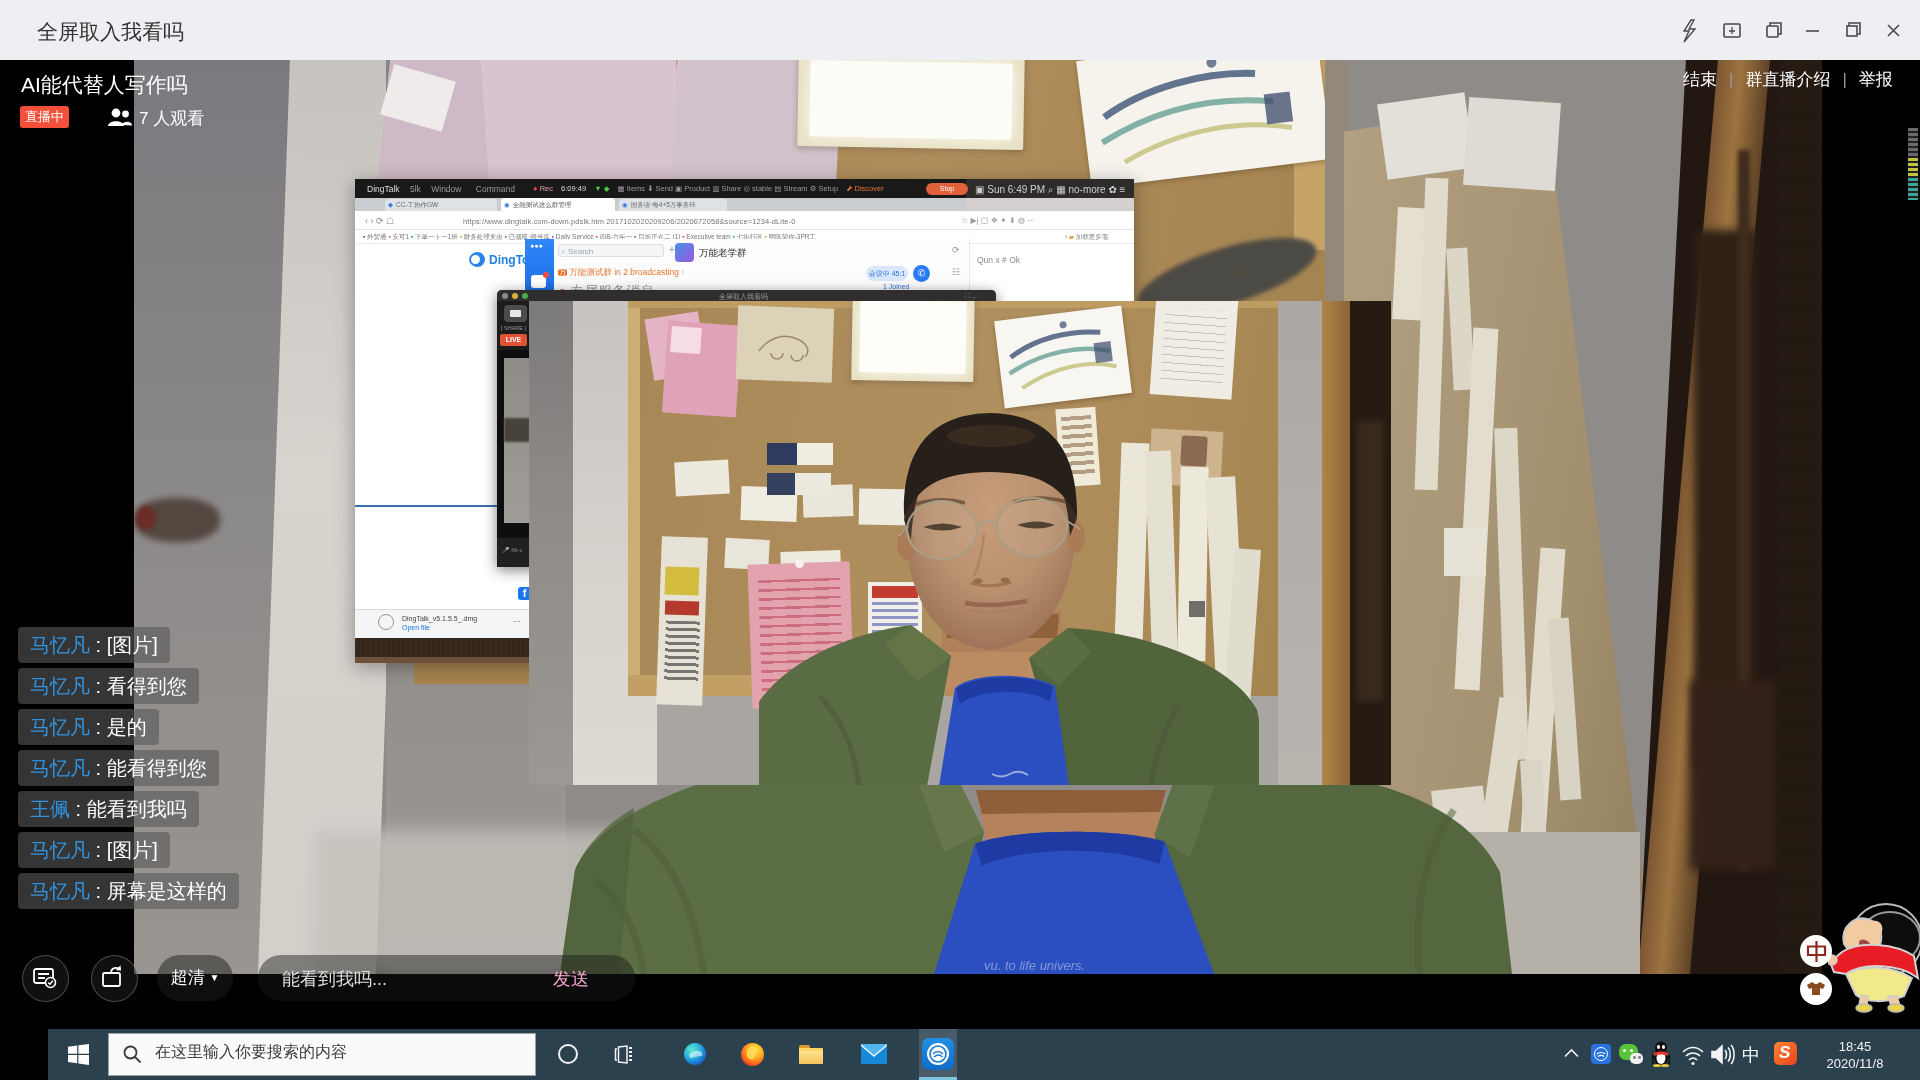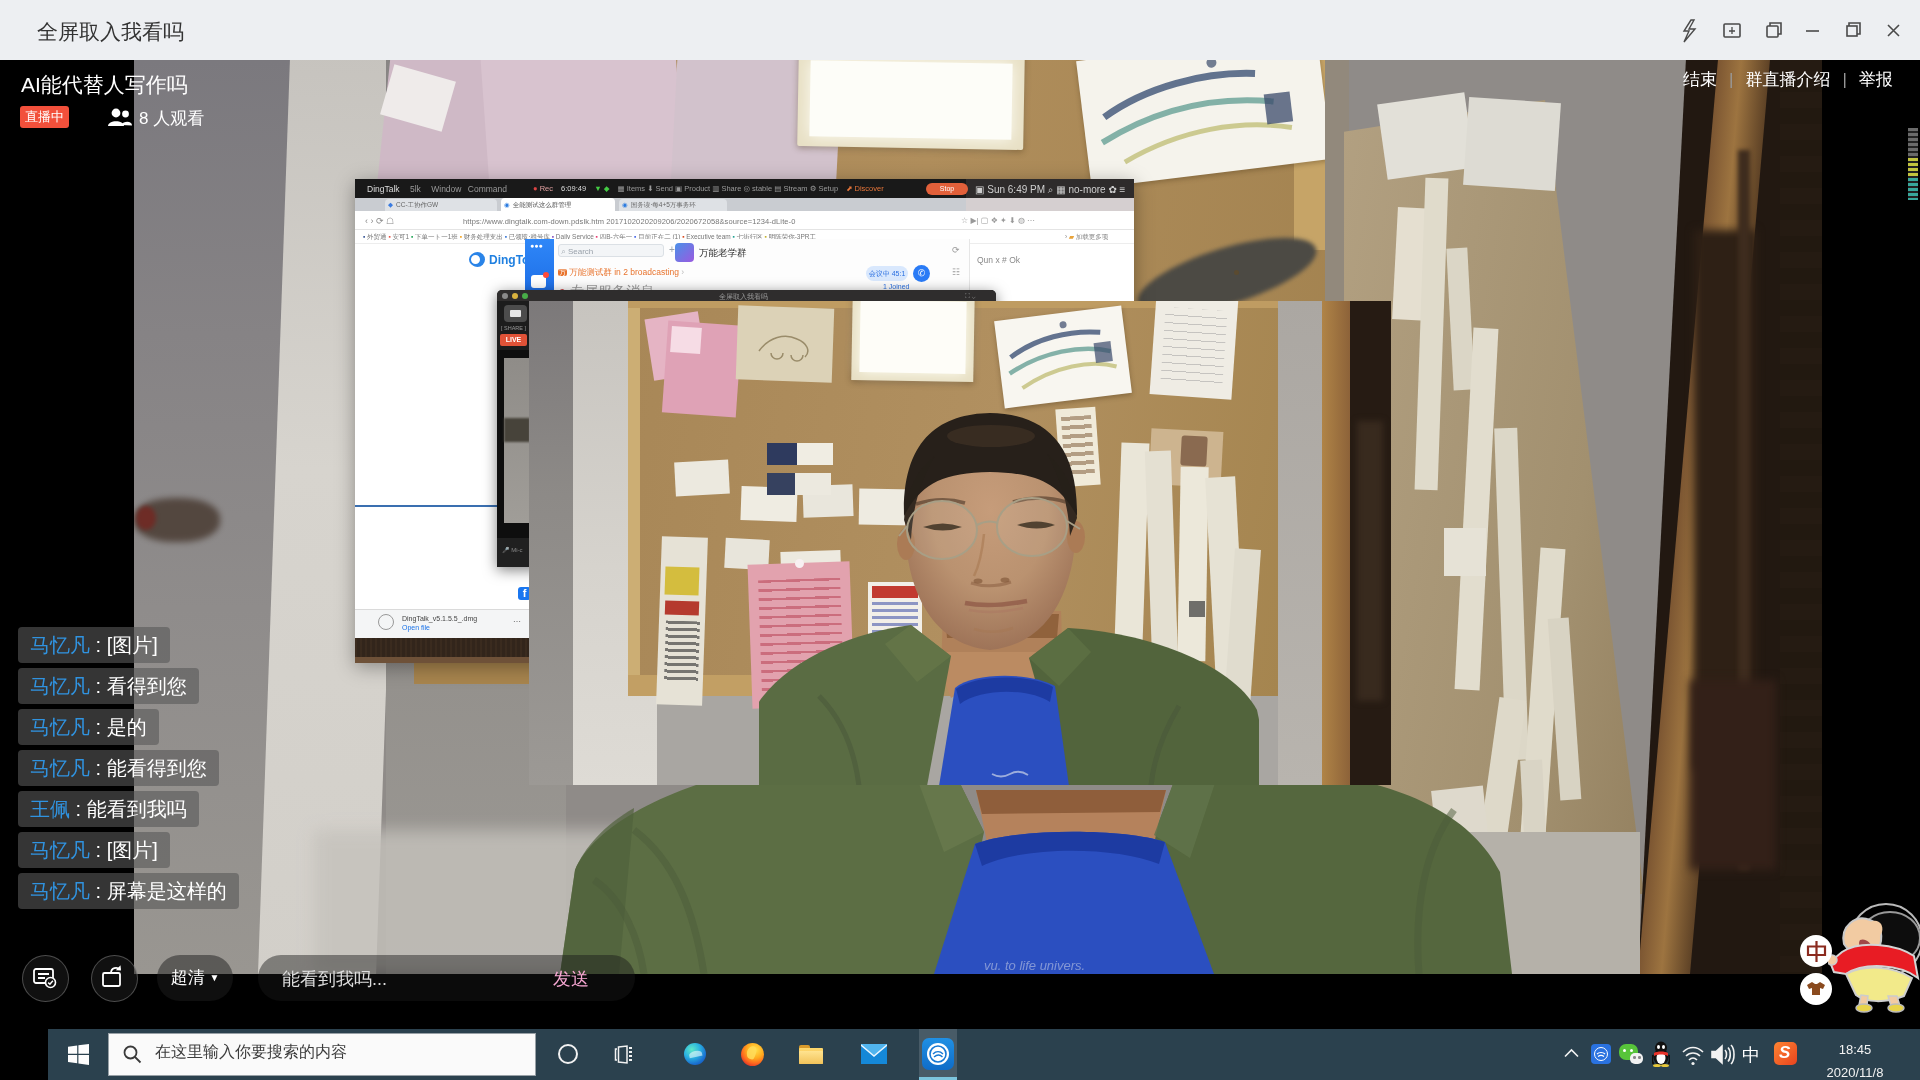--- a/index.html
+++ b/index.html
@@ -104,21 +104,21 @@
     <path d="M669,17 L640,95 L676,118 L704,34 Z" fill="#60734a" opacity=".85"></path>
     <path d="M46,234 L61,130 C70,108 90,85 120,68 L105,234 Z" fill="#50613c" opacity=".7"></path>
     <text x="470" y="230" font-size="13" font-style="italic" fill="#d8dcea" opacity=".5" font-family="Liberation Sans">vu. to life univers.</text>
       <path d="M120,90 C160,120 180,170 190,234 M940,70 C910,110 900,170 905,234 M80,140 C110,160 125,200 130,234" stroke="#4c5c39" stroke-width="7" fill="none" opacity=".5"></path>
   </svg>
 
   <div class="a" id="browser" style="left:221px;top:119px;width:779px;height:484px;background:#fff;box-shadow:0 4px 18px rgba(0,0,0,.35);">
 
     <div class="a" style="left:0;top:0;width:779px;height:19px;background:#191919;"></div>
     <div class="a" style="left:611px;top:0;width:168px;height:19px;background:#2e2b2b;"></div>
-    <div class="a" style="left:6px;top:5px;font-size:8.5px;color:#c9c9c9;"> <span style="margin-left:6px;color:#ddd;">DingTalk</span> <span style="margin-left:8px;color:#999;">5lk</span> <span style="margin-left:8px;color:#999;">Window</span> <span style="margin-left:4px;color:#999;">Command</span></div>
+    <div class="a" style="left:6px;top:5px;font-size:8.5px;color:#c9c9c9;"> <span style="margin-left:6px;color:#ddd;">DingTalk</span> <span style="margin-left:8px;color:#999;">5lk</span> <span style="margin-left:8px;color:#999;">Window</span> <span style="margin-left:12px;color:#999;">Command</span></div>
     <div class="a" style="left:178px;top:5px;font-size:7.5px;color:#9a9a9a;width:390px;overflow:hidden;white-space:nowrap;"><span style="color:#d44;">●</span> <span style="color:#e0a0a0;">Rec</span> <span style="color:#ddd;margin-left:6px;">6:09:49</span> <span style="color:#4c4;margin-left:6px;">▼ ◆</span> <span style="margin-left:6px;">▦ Items ⬇ Send ▣ Product ▥ Share ◎ stable ▤ Stream ⚙ Setup</span> <span style="color:#e8763a;margin-left:6px;">⬈ Discover</span></div>
     <div class="a" style="left:571px;top:4px;width:42px;height:12px;background:#e2603a;border-radius:6px;color:#fff;font-size:7px;text-align:center;line-height:12px;">Stop</div>
     <div class="a" style="left:620px;top:5px;font-size:10px;color:#cfcfcf;width:158px;overflow:hidden;white-space:nowrap;">▣  Sun 6:49 PM   ⌕  ▦ no-more  ✿ ≡</div>
 
     <div class="a" style="left:0;top:19px;width:779px;height:13px;background:#c9ccd1;"></div>
     <div class="a" style="left:611px;top:19px;width:168px;height:13px;background:#d5cfd0;"></div>
     <div class="a" style="left:30px;top:20px;width:112px;height:12px;background:#dee1e5;border-radius:4px 4px 0 0;font-size:6.5px;color:#666;line-height:12px;overflow:hidden;"><span style="color:#3a7be0;margin:0 3px;">◆</span>CC-工协作GW</div>
     <div class="a" style="left:146px;top:19px;width:114px;height:13px;background:#fff;border-radius:4px 4px 0 0;font-size:6.5px;color:#555;line-height:13px;overflow:hidden;"><span style="color:#2a7be0;margin:0 3px;">◉</span>全能测试这么群管理</div>
     <div class="a" style="left:264px;top:20px;width:108px;height:12px;background:#dee1e5;border-radius:4px 4px 0 0;font-size:6.5px;color:#666;line-height:12px;overflow:hidden;"><span style="color:#2a7be0;margin:0 3px;">◉</span>国务读·每4+5万事务环</div>
 
@@ -324,21 +324,21 @@
 </div>
 
 <div class="a" style="left:21px;top:71px;font-size:21px;color:#fff;">AI能代替人写作吗</div>
 <div class="a" style="left:20px;top:106px;width:49px;height:22px;background:#f2503b;border-radius:3px;color:#fff;font-size:13px;text-align:center;line-height:22px;">直播中</div>
 <svg class="a" style="left:107px;top:105px;" width="26" height="24" viewBox="0 0 26 24" fill="#fff">
   <circle cx="9" cy="8" r="4.4"></circle>
     <path d="M1 21 C1 14.5 17 14.5 17 21 Z"></path>
   <circle cx="18.5" cy="9" r="3.4"></circle>
     <path d="M14 20 C17 15.5 25 16 25 20.5 Z"></path>
 </svg>
-<div class="a" style="left:139px;top:107px;font-size:17px;color:#fff;">8 人观看</div>
+<div class="a" style="left:139px;top:107px;font-size:17px;color:#fff;">7 人观看</div>
 <div class="a" style="left:1683px;top:68px;font-size:17px;color:#fff;">结束<span style="color:#999;padding:0 12px;">|</span>群直播介绍<span style="color:#999;padding:0 12px;">|</span>举报</div>
 
 <div class="a" style="left:1908px;top:128px;width:10px;height:30px;background:repeating-linear-gradient(180deg,#6a6a6a 0 3px,#222 3px 5px);"></div>
 <div class="a" style="left:1908px;top:158px;width:10px;height:20px;background:repeating-linear-gradient(180deg,#c2c43e 0 3px,#222 3px 5px);"></div>
 <div class="a" style="left:1908px;top:178px;width:10px;height:22px;background:repeating-linear-gradient(180deg,#38a89c 0 3px,#222 3px 5px);"></div>
 
 <style>
   .crow{position:absolute;left:18px;height:36px;line-height:36px;padding:0 12px;background:rgba(88,88,88,.6);border-radius:4px;font-size:20px;color:#fff;white-space:nowrap;}
   .cname{color:#3093e0;}
 </style>
@@ -483,18 +483,18 @@
     <path d="M14 6 C16 8 16 13 14 15"></path>
       <path d="M17 3.5 C20 6.5 20 14.5 17 17.5"></path>
       <path d="M20 1 C24 5 24 16 20 20"></path>
   </svg>
 
   <div class="a" style="left:1694px;top:14px;font-size:18px;color:#fff;">中</div>
 
   <div class="a" style="left:1726px;top:13px;width:23px;height:23px;border-radius:5px;background:linear-gradient(135deg,#ff8432,#e8431e);"></div>
   <div class="a" style="left:1731px;top:14px;width:14px;height:21px;color:#fff;font-size:17px;font-weight:bold;font-style:italic;">S</div>
 
-  <div class="a" style="left:1768px;top:9px;width:78px;height:34px;text-align:center;color:#f2f2f2;font-size:13px;line-height:23px;">18:45<br>2020/11/8</div>
+  <div class="a" style="left:1768px;top:9px;width:78px;height:34px;text-align:center;color:#f2f2f2;font-size:13px;line-height:17px;">18:45<br>2020/11/8</div>
 
   <svg class="a" style="left:1874px;top:16px;" width="20" height="19" viewBox="0 0 20 19" fill="none" stroke="#f2f2f2" stroke-width="1.5">
     <path d="M1.5 1.5 H18.5 V13.5 H12 L9.5 17 L9.5 13.5 H1.5 Z"></path>
   </svg>
 </div>
 
 </body></html>

